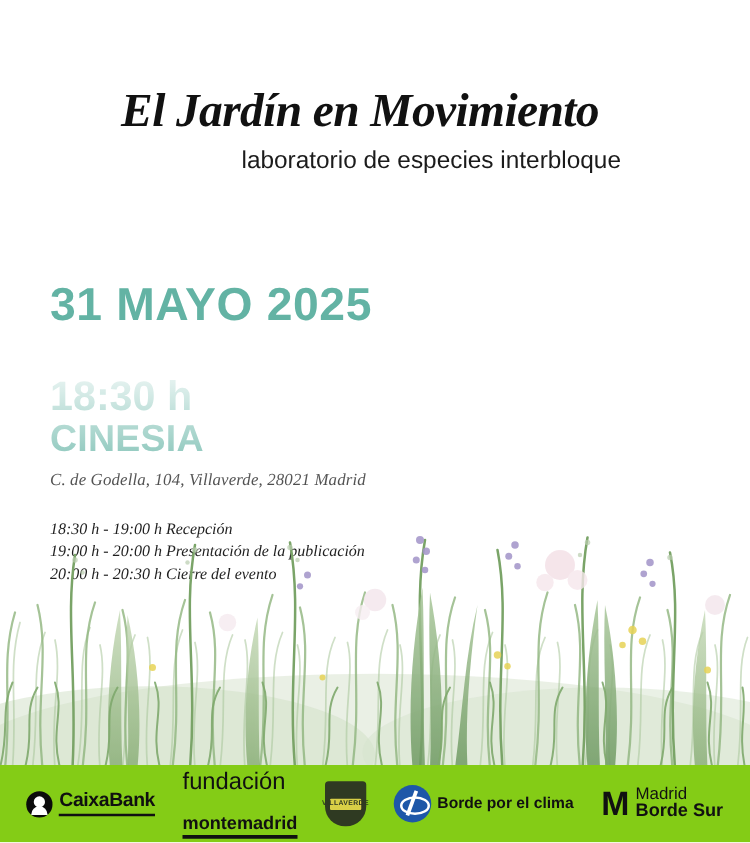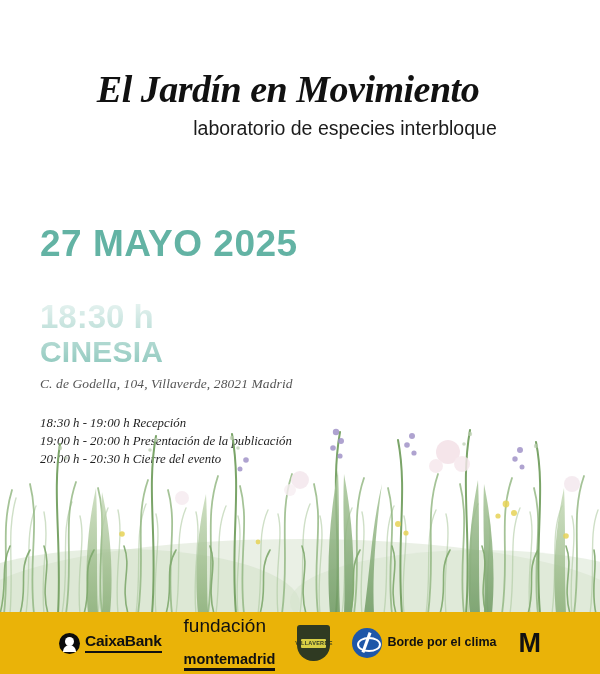--- a/index.html
+++ b/index.html
@@ -115,21 +115,21 @@
   }
   .illustration svg { display: block; }
 
   
   .footer {
     position: absolute;
     left: 0;
     bottom: 0;
     width: 600px;
     height: 62px;
-    background: #eab308;
+    background: #84cc16;
     display: flex;
     align-items: center;
     justify-content: center;
     gap: 22px;
     padding: 0 10px;
   }
   .logo {
     display: flex;
     align-items: center;
     gap: 5px;
@@ -259,21 +259,21 @@
 <body>
 
 <div class="poster">
 
   <div class="title-block">
     <div class="main-title">El Jardín en Movimiento</div>
     <div class="subtitle">laboratorio de especies interbloque</div>
   </div>
 
   <div class="info-block">
-    <div class="date">27 MAYO 2025</div>
+    <div class="date">31 MAYO 2025</div>
     <div class="time">18:30 h</div>
     <div class="venue">CINESIA</div>
     <div class="address">C. de Godella, 104, Villaverde, 28021 Madrid</div>
     <div class="schedule">
       <div>18:30 h - 19:00 h Recepción</div>
       <div>19:00 h - 20:00 h Presentación de la publicación</div>
       <div>20:00 h - 20:30 h Cierre del evento</div>
     </div>
   </div>
 
@@ -466,16 +466,20 @@
       </div>
     </div>
 
     <div class="logo">
       <div class="clima-mark"></div>
       <div class="logo-text clima-text">Borde por el clima</div>
     </div>
 
     <div class="logo">
       <div class="mbs-mark">M</div>
+      <div class="mbs">
+        <div class="mbs-top">Madrid</div>
+        <div class="mbs-bottom">Borde Sur</div>
+      </div>
     </div>
 
   </div>
 </div>
 
 </body></html>

